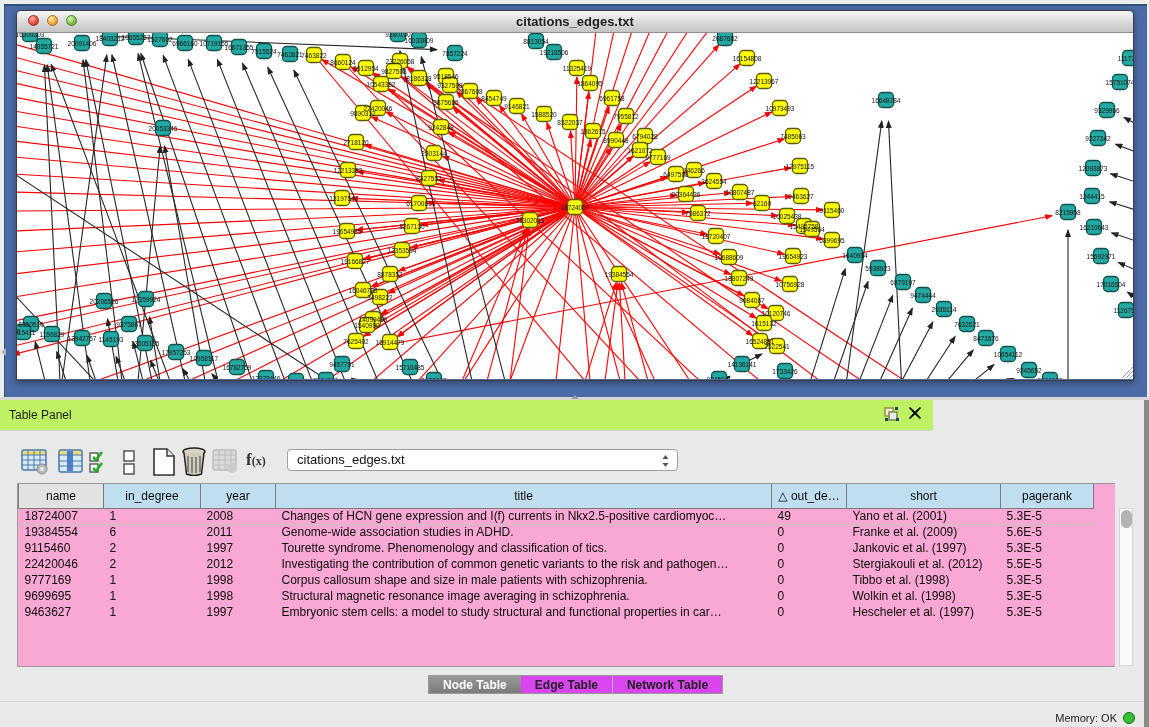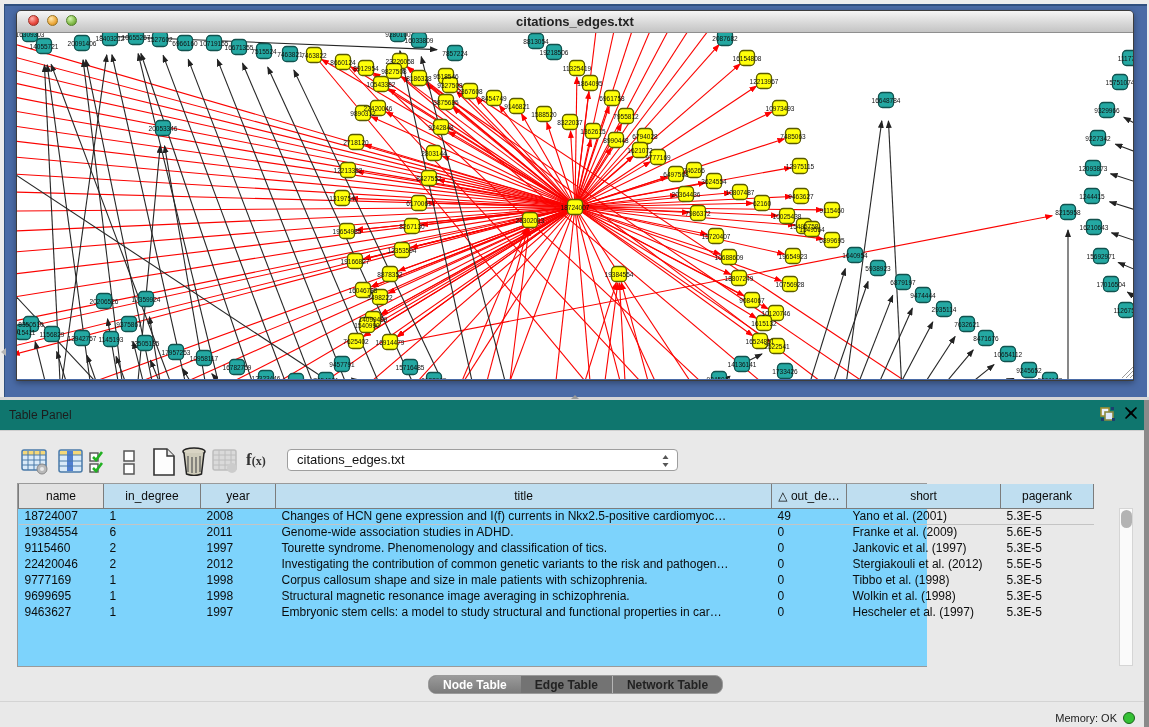--- a/index.html
+++ b/index.html
@@ -2,33 +2,33 @@
 <html><head><meta charset="utf-8"><style>
 *{margin:0;padding:0;box-sizing:border-box}
 body{width:1149px;height:727px;font-family:"Liberation Sans",sans-serif;background:#ececec;overflow:hidden;position:relative}
 .mdi{position:absolute;left:4px;top:4px;width:1143px;height:394px;background:#4a6ba6;border-top:2px solid #30507f;border-left:1px solid #30507f}
 .win{position:absolute;left:11px;top:4px;width:1118px;height:371px;border:1px solid #3d3d3d;border-radius:5px 5px 0 0;box-shadow:0 2px 6px rgba(0,0,0,.35)}
 .tbar{position:absolute;left:0;top:0;width:100%;height:22px;border-radius:4px 4px 0 0;background:linear-gradient(#f6f6f6,#d9d9d9 55%,#c4c4c4);border-bottom:1px solid #8f8f8f}
 .tl{position:absolute;top:4px;width:11px;height:11px;border-radius:50%;}
 .title{position:absolute;width:100%;text-align:center;top:3px;font-size:13px;font-weight:bold;color:#222}
 .gfx{position:absolute;left:0;top:22px;width:1116px;height:346px;overflow:hidden}
 .panel{position:absolute;left:0;top:400px;width:1149px;height:327px;background:#e9e9e9}
-.phead{position:absolute;left:0;top:0;width:1149px;height:31px;background:#0f766e;border-bottom:1px solid #cfcfcf}
+.phead{position:absolute;left:0;top:0;width:933px;height:31px;background:#bef264;border-bottom:1px solid #cfcfcf}
 .phead span{position:absolute;left:9px;top:8px;font-size:12px;color:#1d1d1d}
 .toolbar{position:absolute;left:0;top:31px;width:1149px;height:52px;background:#e9e9e9}
 .combo{position:absolute;left:287px;top:18px;width:391px;height:22px;background:#fff;border:1px solid #9e9e9e;border-radius:4px;font-size:13px;color:#111;line-height:20px;padding-left:9px}
-.tablewrap{position:absolute;left:17px;top:83px;width:910px;height:184px;background:#7dd3fc;border:1px solid #9a9a9a;border-right:none}
+.tablewrap{position:absolute;left:17px;top:83px;width:1098px;height:184px;background:#f9a8d4;border:1px solid #9a9a9a;border-right:none}
 table{border-collapse:collapse;table-layout:fixed;width:1076px;font-size:12px;color:#0c0c0c}
 th{height:24px;background:#bfdef0;border:1px solid #7c7c7c;border-top:none;font-weight:normal;font-size:12px;padding:0}
 th.c1{background:#e2e2e2}
 td{height:16px;padding:0 0 0 6px;white-space:nowrap;overflow:hidden}
 .c1{width:85px}.c2{width:97px}.c3{width:75px}.c4{width:496px}.c5{width:75px}.c6{width:154px}.c7{width:93px}
 .sb{position:absolute;left:1119px;top:108px;width:14px;height:158px;background:#fafafa;border:1px solid #d5d5d5}
 .sb .thumb{position:absolute;left:1px;top:1px;width:11px;height:18px;background:#b3b3b3;border-radius:6px}
-.tabs{position:absolute;left:428px;top:275px;height:19px;display:flex;border:1px solid #9a9a9a;border-radius:8px;overflow:hidden;background:#737373;font-size:12px;font-weight:bold}
+.tabs{position:absolute;left:428px;top:275px;height:19px;display:flex;border:1px solid #9a9a9a;border-radius:0;overflow:hidden;background:#d946ef;font-size:12px;font-weight:bold}
 .tabs div{padding:2px 14px 0;color:#222}
 .tabs .sel{background:linear-gradient(#9a9a9a,#7b7b7b);color:#fff}
 .status{position:absolute;right:14px;top:312px;font-size:11px;color:#222}
 .dot{display:inline-block;width:12px;height:12px;border-radius:50%;background:#35c135;border:1px solid #1c651c;vertical-align:-2px;margin-left:6px}
 .redge{position:absolute;right:0;top:400px;width:3px;height:327px;background:#c8c8c8;border-left:5px solid #8a8a8a}
 .divider{position:absolute;left:0;top:397px;width:1149px;height:3px;background:#d7d7d7}
 </style></head><body>
 <div class="mdi">
   <div class="win">
     <div class="tbar">

